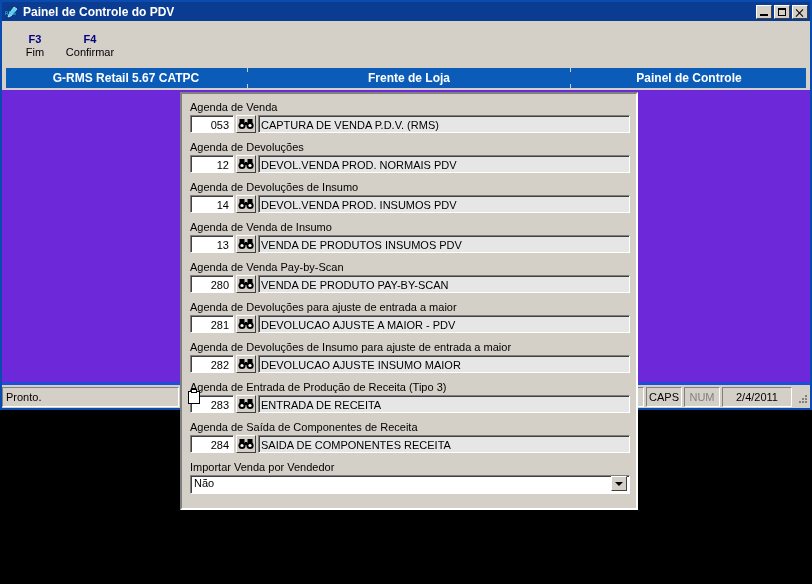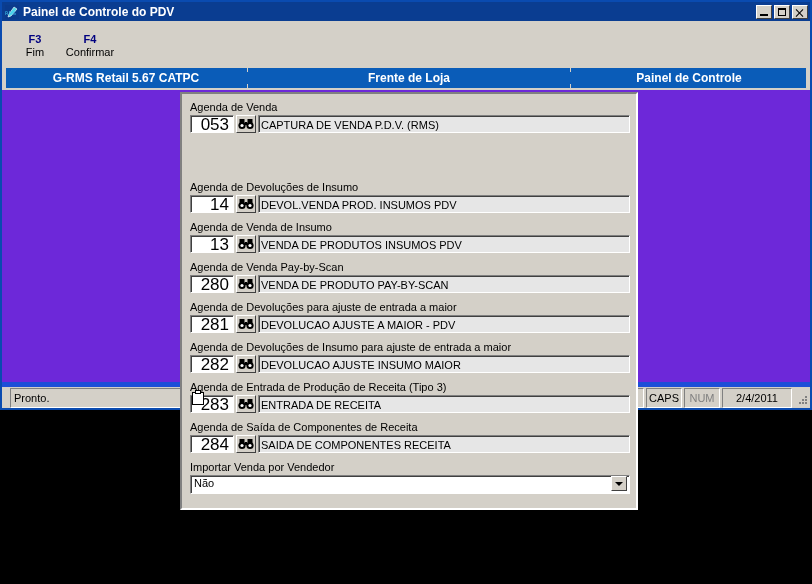--- a/index.html
+++ b/index.html
@@ -116,21 +116,21 @@
   .field .flabel{
     font-size:11px;color:#000;line-height:14px;height:14px;white-space:nowrap;
   }
   .frow{display:flex;align-items:stretch;height:18px;margin-top:1px;}
   .code-input{
     width:44px;height:18px;box-sizing:border-box;
     background:#ffffff;
     border:1px solid #808080;
     border-right-color:#ffffff;border-bottom-color:#ffffff;
     box-shadow:inset 1px 1px 0 #404040;
-    font-family:"Liberation Sans",sans-serif;font-size:17px;color:#000;
+    font-family:"Liberation Sans",sans-serif;font-size:11px;color:#000;
     text-align:right;padding:1px 4px 0 1px;
     line-height:14px;
     outline:none;
   }
   .bin-btn{
     width:20px;height:18px;margin-left:2px;flex:0 0 20px;
     background:#d4d0c8;
     border-top:1px solid #ffffff;border-left:1px solid #ffffff;
     border-right:1px solid #404040;border-bottom:1px solid #404040;
     box-sizing:border-box;
@@ -167,23 +167,23 @@
   .arrow-down{
     width:0;height:0;border-left:4px solid transparent;border-right:4px solid transparent;
     border-top:4px solid #000;
   }
 
   
   .statusbar{
     flex:0 0 26px;height:26px;
     background:#d4d0c8;
     display:flex;align-items:center;
-    padding:3px 2px 3px 8px;
-    box-sizing:border-box;
-    border-top:5px solid #1d4ed8;
+    padding:3px 2px 3px 0;
+    box-sizing:border-box;
+    border-top:3px solid #1d4ed8;
   }
   .sb-cell{
     height:20px;box-sizing:border-box;
     border:1px solid #808080;
     border-right-color:#ffffff;border-bottom-color:#ffffff;
     display:flex;align-items:center;justify-content:center;
     font-size:11px;color:#000;
     margin-right:2px;
     background:#d4d0c8;
   }
@@ -265,20 +265,38 @@
                   <circle cx="12" cy="7.5" r="1.6" fill="#fff"></circle>
                 <rect x="1.5" y="1" width="5" height="5" fill="#000"></rect>
                   <rect x="9.5" y="1" width="5" height="5" fill="#000"></rect>
                 <rect x="6.8" y="4" width="2.4" height="3" fill="#000"></rect>
               </svg>
             </span>
             <input class="desc-input" type="text" readonly="" value="CAPTURA DE VENDA P.D.V. (RMS)" style="">
           </div>
         </div>
 
+        <div class="field" style="top:46px;">
+          <div class="flabel">Agenda de Devoluções</div>
+          <div class="frow">
+            <input class="code-input" type="text" readonly="" value="12" style="">
+            <span class="bin-btn">
+              <svg width="16" height="12" viewBox="0 0 16 12">
+                <circle cx="4" cy="7.5" r="3.6" fill="#000"></circle>
+                  <circle cx="12" cy="7.5" r="3.6" fill="#000"></circle>
+                <circle cx="4" cy="7.5" r="1.6" fill="#fff"></circle>
+                  <circle cx="12" cy="7.5" r="1.6" fill="#fff"></circle>
+                <rect x="1.5" y="1" width="5" height="5" fill="#000"></rect>
+                  <rect x="9.5" y="1" width="5" height="5" fill="#000"></rect>
+                <rect x="6.8" y="4" width="2.4" height="3" fill="#000"></rect>
+              </svg>
+            </span>
+            <input class="desc-input" type="text" readonly="" value="DEVOL.VENDA PROD. NORMAIS PDV" style="">
+          </div>
+        </div>
 
         <div class="field" style="top:86px;">
           <div class="flabel">Agenda de Devoluções de Insumo</div>
           <div class="frow">
             <input class="code-input" type="text" readonly="" value="14" style="">
             <span class="bin-btn">
               <svg width="16" height="12" viewBox="0 0 16 12">
                 <circle cx="4" cy="7.5" r="3.6" fill="#000"></circle>
                   <circle cx="12" cy="7.5" r="3.6" fill="#000"></circle>
                 <circle cx="4" cy="7.5" r="1.6" fill="#fff"></circle>

